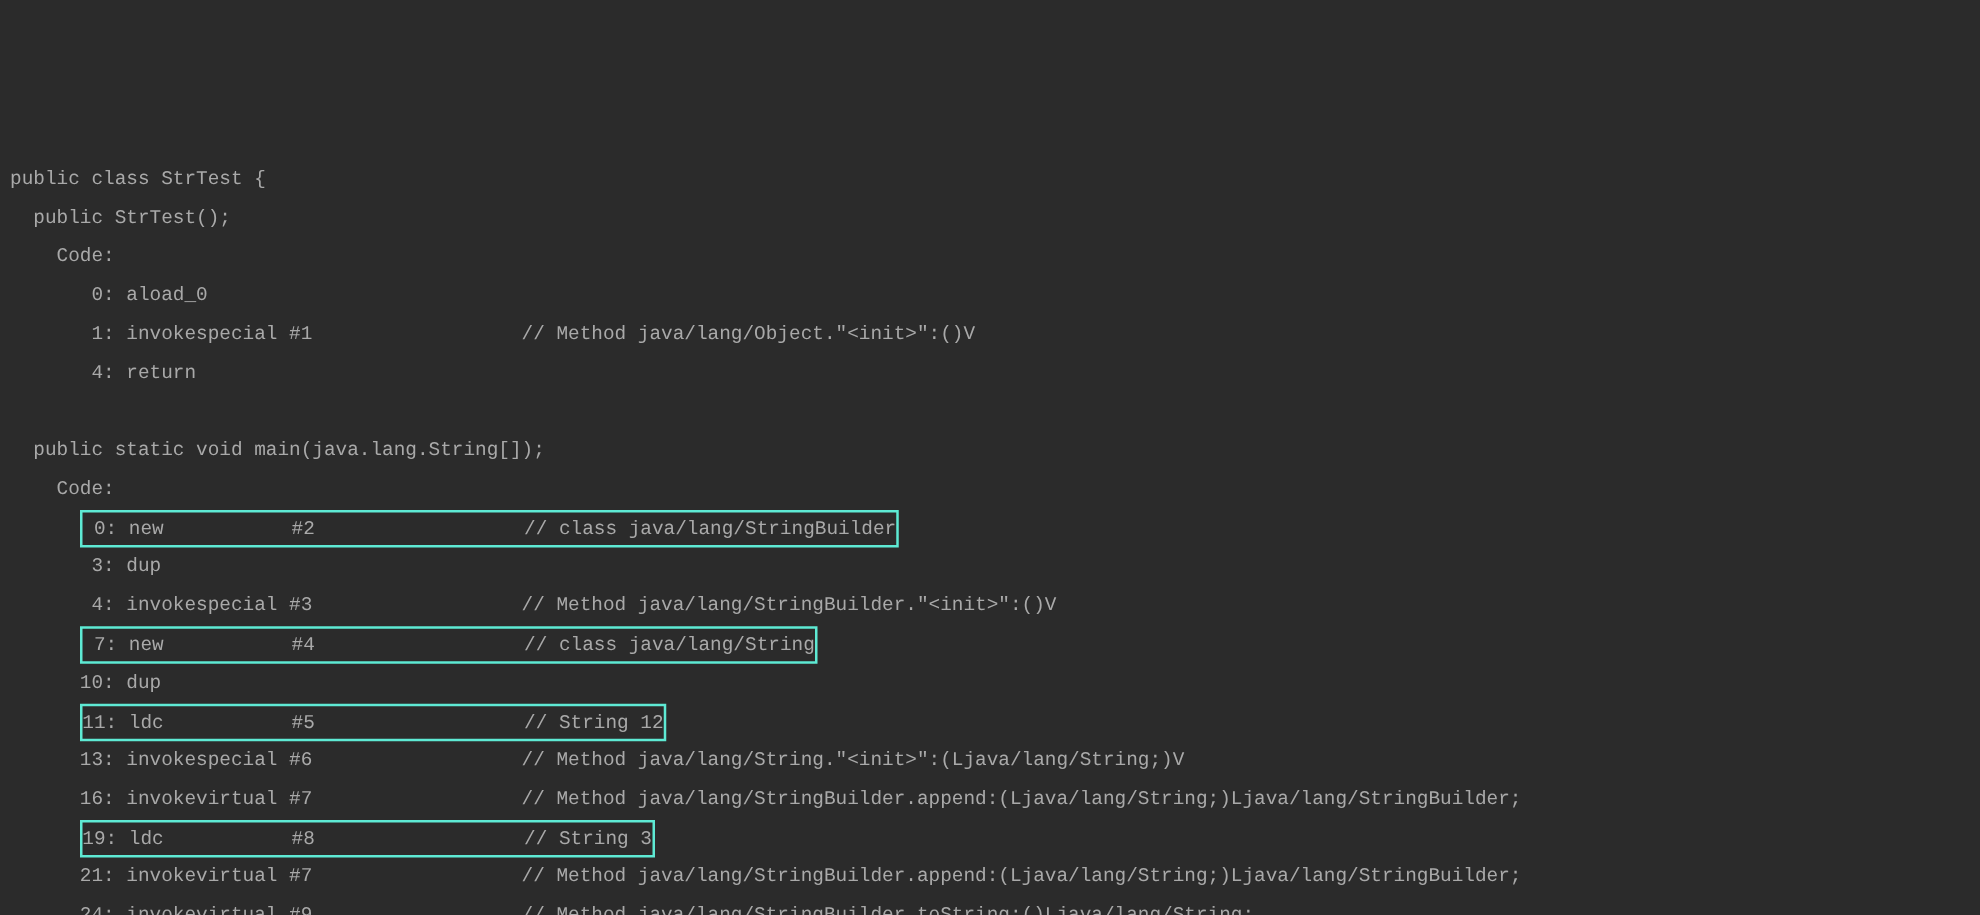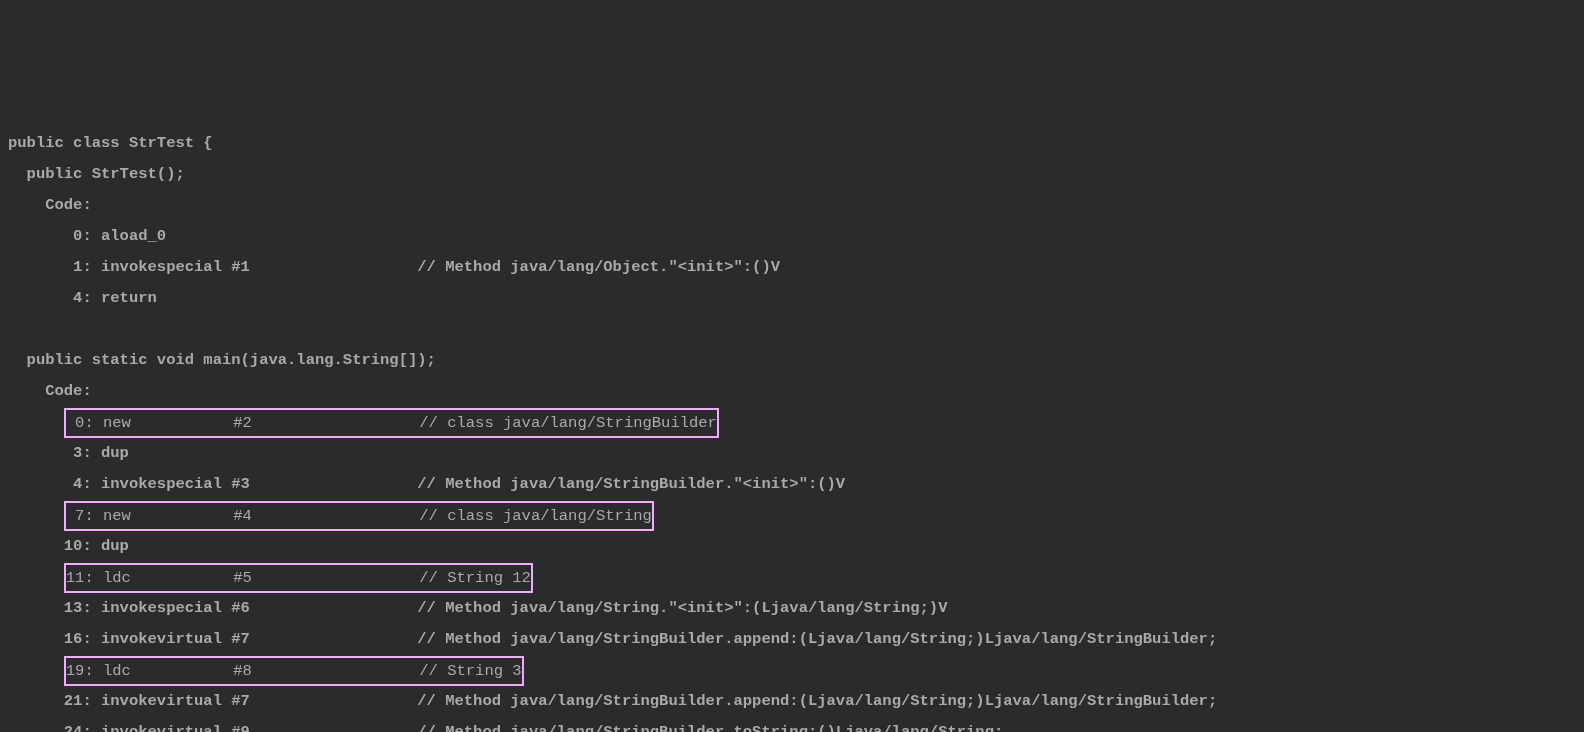--- a/index.html
+++ b/index.html
@@ -8,23 +8,23 @@
     color: #a9a9a9;
     font-family: Consolas, 'Courier New', monospace;
     font-size: 15.5px;
     line-height: 31px;
     padding: 4px 8px;
     width: 1584px;
     height: 732px;
     overflow: hidden;
     white-space: pre;
   }
-  .line { display: block; white-space: pre; position: relative; font-weight: bold; }
+  .line { display: block; white-space: pre; position: relative; }
   .hl {
-    border: 2px solid #f0abfc;
+    border: 2px solid #5eead4;
     display: inline-block;
     white-space: pre;
     line-height: 26px;
     padding: 0;
   }
   .hlrow { display: flex; align-items: center; }
   .prefix-space { display: inline-block; white-space: pre; }
 </style>
 </head>
 <body>

